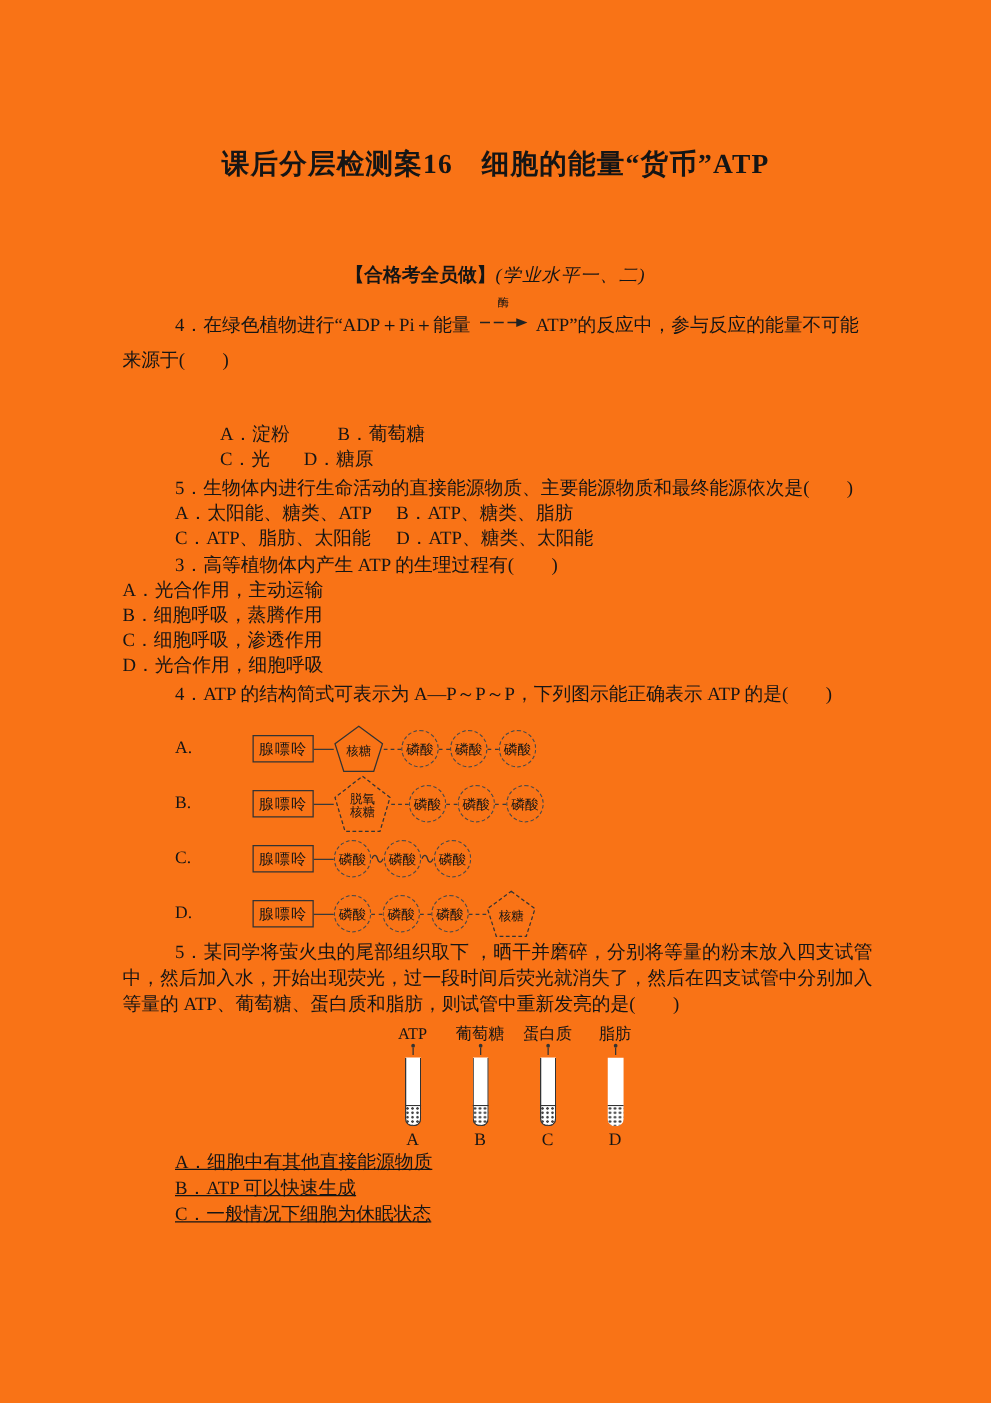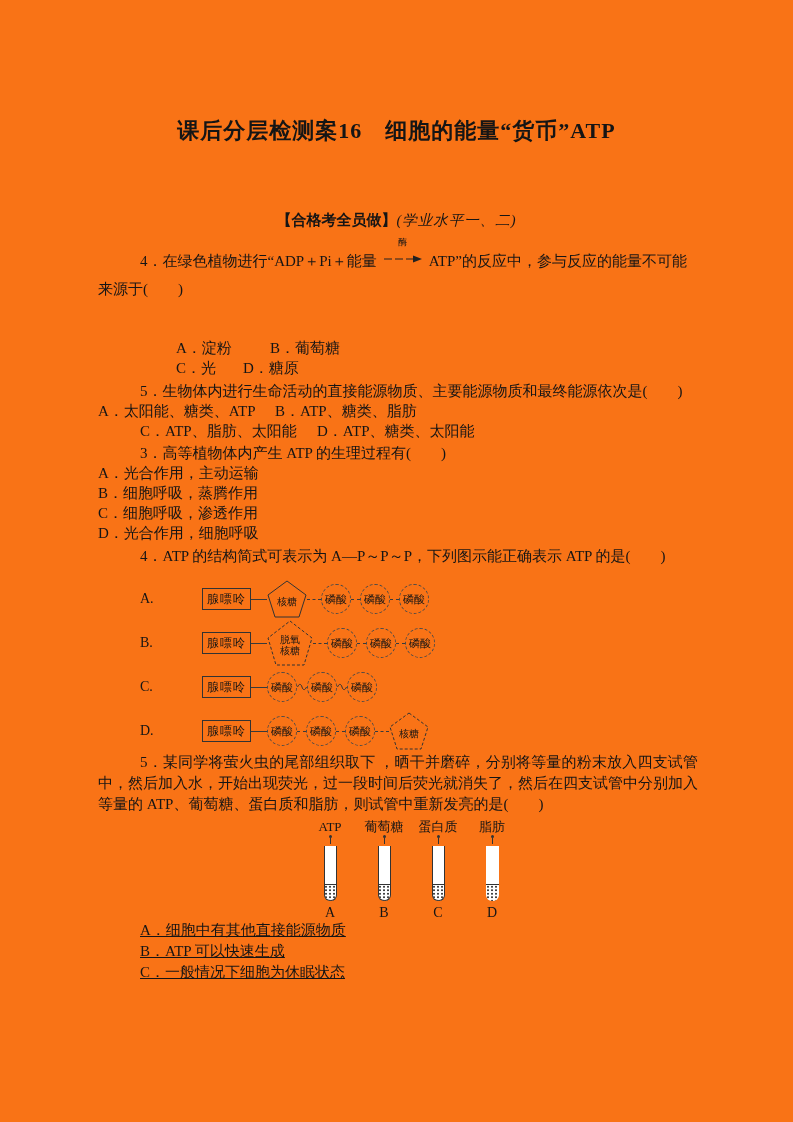--- a/index.html
+++ b/index.html
@@ -97,21 +97,21 @@
     <div class="qline">
       <span class="w94">A．淀粉</span><span>B．葡萄糖</span>
     </div>
     <div class="qline">
       <span class="w67">C．光</span><span>D．糖原</span>
     </div>
   </div>
 
   <div class="blk" style="top:381px;">
     <div class="qline"><span class="ind"></span><span>5．生物体内进行生命活动的直接能源物质、主要能源物质和最终能源依次是(　　)</span></div>
-    <div class="qline optrow" style="">
+    <div class="qline optrow" style="margin-left:42px;">
       <span class="c1">A．太阳能、糖类、ATP</span><span>B．ATP、糖类、脂肪</span>
     </div>
     <div class="qline optrow" style="margin-left:42px;">
       <span class="c1">C．ATP、脂肪、太阳能</span><span>D．ATP、糖类、太阳能</span>
     </div>
   </div>
 
   <div class="blk" style="top:443px;">
     <div class="qline"><span class="ind"></span><span>3．高等植物体内产生 ATP 的生理过程有(　　)</span></div>
     <div class="optlist">

